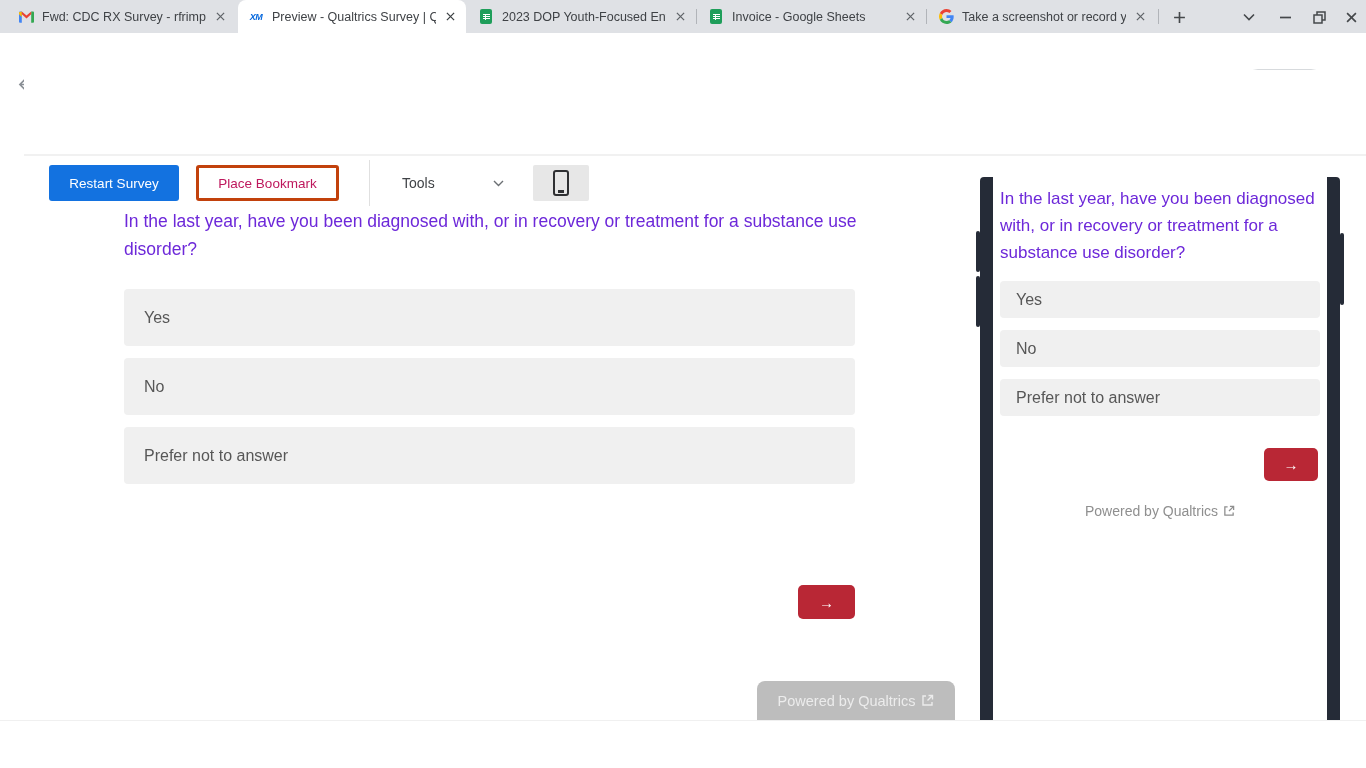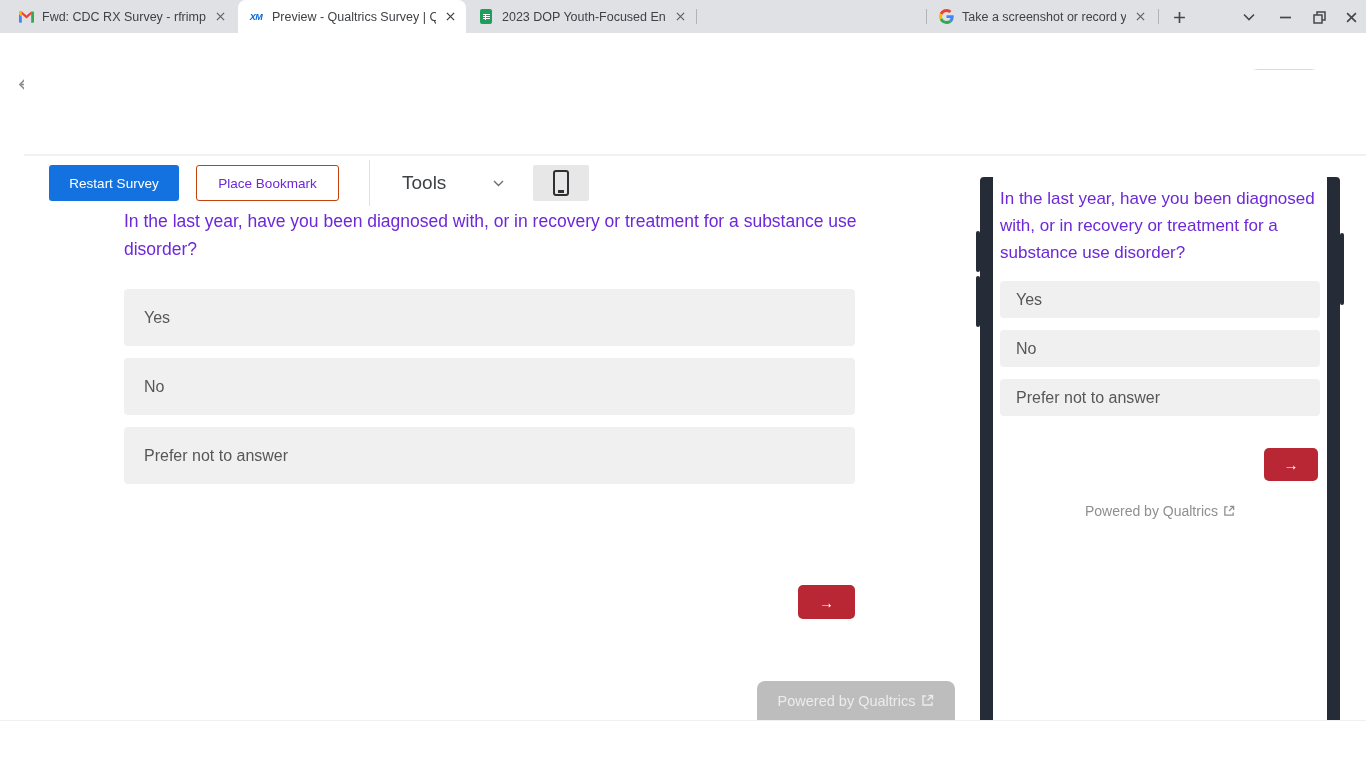--- a/index.html
+++ b/index.html
@@ -36,24 +36,24 @@
   .guest-pill { position:absolute; left:1243px; top:36px; height:30px; width:83px; border:1px solid #D7DADD; border-radius:15px; display:flex; align-items:center; padding:0 10px 0 4px; background:#fff; }
   .guest-avatar { width:22px; height:22px; border-radius:50%; background:#5F6368; display:flex; align-items:center; justify-content:center; margin-right:7px; }
   .guest-label { font-size:13px; color:#3C4043; }
   .moredots { position:absolute; left:1340px; top:40px; width:18px; height:22px; display:flex; flex-direction:column; align-items:center; justify-content:center; gap:2.5px; }
   .moredots i { width:3.5px; height:3.5px; border-radius:50%; background:#5F6368; }
 
   
   .qbar { position:absolute; left:0; top:70px; width:1366px; height:86px; background:#fff; border-bottom:2px solid #F1F1F1;margin-left:24px; }
   .btn { position:absolute; top:95px; height:36px; display:flex; align-items:center; justify-content:center; font-size:13.5px; border-radius:3px; cursor:pointer; }
   .btn-restart { left:25px; width:130px; background:#1372E0; color:#fff; }
-  .btn-bookmark { left:172px; width:143px; background:#fff; border:1px solid #c2410c; color:#6d28d9; }
+  .btn-bookmark { left:172px; width:143px; background:#fff; border:3px solid #c2410c; color:#be185d; }
   .qbar-sep { position:absolute; left:345px; top:90px; width:1px; height:46px; background:#E0E0E0; }
   .tools-wrap { position:absolute; left:360px; top:95px; width:130px; height:36px; display:flex; align-items:center; justify-content:space-between; padding:0 10px 0 18px; }
-  .tools-label { font-size:19px; color:#3F4246; }
+  .tools-label { font-size:14px; color:#3F4246; }
   .mobile-btn { position:absolute; left:509px; top:95px; width:56px; height:36px; background:#E7E7E7; border-radius:2px; display:flex; align-items:center; justify-content:center; }
   .phone-glyph { width:16px; height:26px; border:2px solid #2F3033; border-radius:3px; position:relative; }
   .phone-glyph::after { content:""; position:absolute; left:3px; bottom:1.5px; width:6px; height:2.5px; background:#2F3033; }
   .btn-share { left:1180px; width:162px; background:#1372E0; color:#fff; gap:9px; }
 
   
   .question { color:#6d28d9; }
   .q-desktop { position:absolute; left:124px; top:208px; width:745px; font-size:17.5px; line-height:27.5px; }
   .opt { position:absolute; background:#F0F0F0; border-radius:4px; display:flex; align-items:center; color:#575757; cursor:pointer; }
   .opt-d { left:124px; width:731px; height:57px; padding-left:20px; font-size:16px; }
@@ -116,20 +116,31 @@
           <span class="sheets-ico"></span>
         </span>
       <span class="title">2023 DOP Youth-Focused Envi</span>
       <span class="tab-close">
         <svg width="9" height="9" viewBox="0 0 10 10">
             <path d="M1 1l8 8M9 1L1 9" stroke="#5F6368" stroke-width="1.4"></path>
           </svg>
       </span>
     </div>
 
+    <div class="tab" style="left:698px">
+      <span class="favicon">
+          <span class="sheets-ico"></span>
+        </span>
+      <span class="title">Invoice - Google Sheets</span>
+      <span class="tab-close">
+        <svg width="9" height="9" viewBox="0 0 10 10">
+            <path d="M1 1l8 8M9 1L1 9" stroke="#5F6368" stroke-width="1.4"></path>
+          </svg>
+      </span>
+    </div>
 
     <div class="tab" style="left:928px">
       <span class="favicon">
         <svg width="15" height="15" viewBox="0 0 48 48">
             <path fill="#EA4335" d="M24 9.5c3.54 0 6.71 1.22 9.21 3.6l6.85-6.85C35.9 2.38 30.47 0 24 0 14.62 0 6.51 5.38 2.56 13.22l7.98 6.19C12.43 13.72 17.74 9.5 24 9.5z"></path>
             <path fill="#4285F4" d="M46.98 24.55c0-1.57-.15-3.09-.38-4.55H24v9.02h12.94c-.58 2.96-2.26 5.48-4.78 7.18l7.73 6c4.51-4.18 7.09-10.36 7.09-17.65z"></path>
             <path fill="#FBBC05" d="M10.53 28.59c-.48-1.45-.76-2.99-.76-4.59s.27-3.14.76-4.59l-7.98-6.19C.92 16.46 0 20.12 0 24c0 3.88.92 7.54 2.56 10.78l7.97-6.19z"></path>
             <path fill="#34A853" d="M24 48c6.48 0 11.93-2.13 15.89-5.81l-7.73-6c-2.15 1.45-4.92 2.3-8.16 2.3-6.26 0-11.57-4.22-13.47-9.91l-7.98 6.19C6.51 42.62 14.62 48 24 48z"></path>
           </svg>
       </span>

